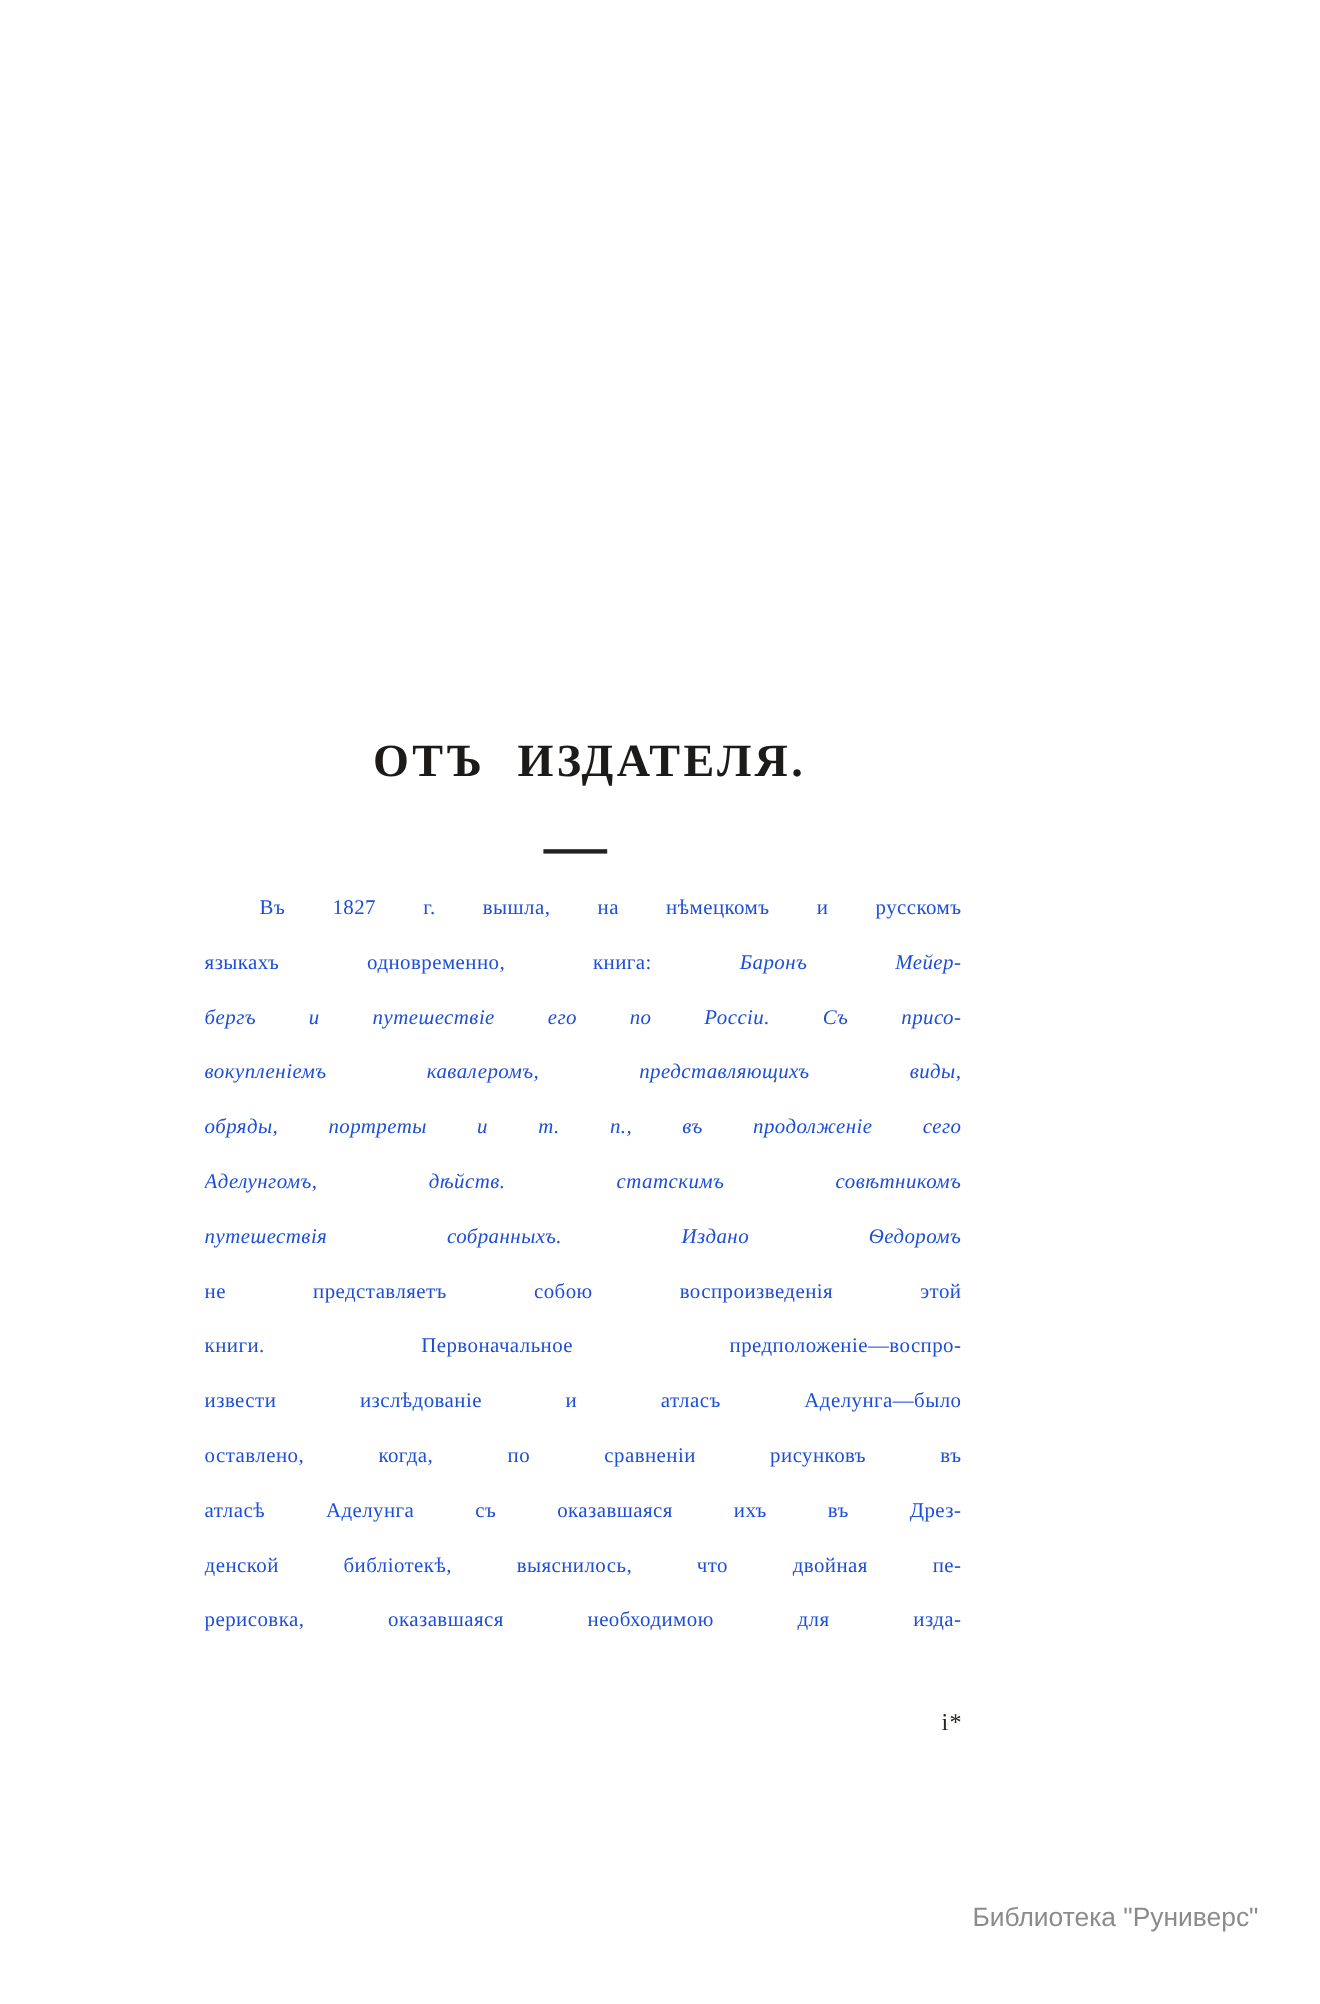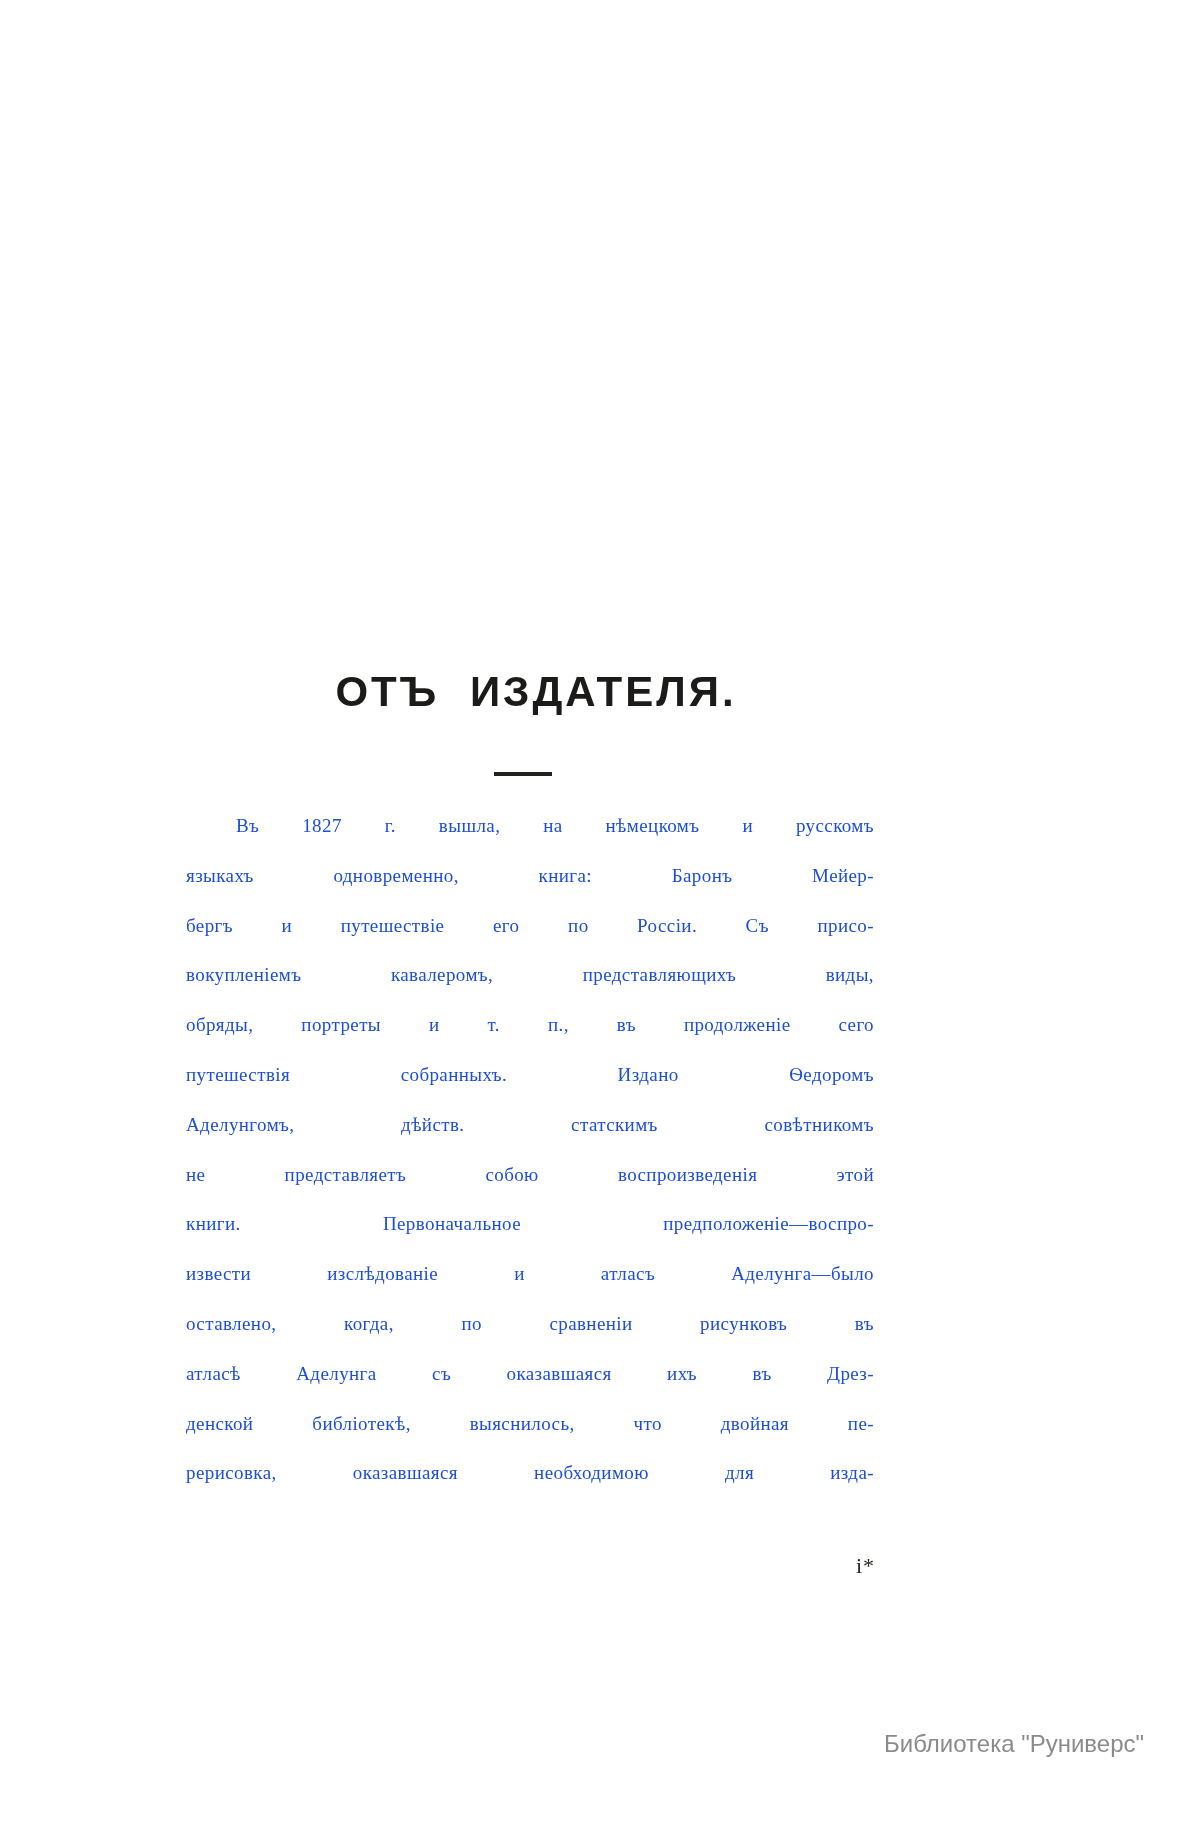--- a/index.html
+++ b/index.html
@@ -16,21 +16,21 @@
     font-family: "Liberation Serif", "DejaVu Serif", serif;
     overflow: hidden;
   }
   .title {
     position: absolute;
     left: 186px;
     top: 668px;
     width: 700px;
     margin: 0;
     text-align: center;
-    font-family: Liberation Sans, sans-serif;
+    font-family: Liberation Serif, serif;
     font-size: 42px;
     font-weight: bold;
     letter-spacing: 3px;
     word-spacing: 16px;
     color: #1d1b19;
   }
   .divider {
     position: absolute;
     left: 494px;
     top: 772px;
@@ -48,20 +48,21 @@
     color: #1d4ed8;
   }
   .line {
     height: 49.8px;
     line-height: 49.8px;
     text-align: justify;
     text-align-last: justify;
     overflow: hidden;
   }
   .line span.italic {
+    font-style: italic;
   }
   .sig {
     position: absolute;
     left: 856px;
     top: 1553px;
     font-size: 22px;
     color: #2a2723;
     letter-spacing: 1px;
   }
   .watermark {
@@ -81,22 +82,22 @@
   <h1 class="title">ОТЪ ИЗДАТЕЛЯ.</h1>
 
   <div class="divider"></div>
 
   <div class="body-text">
       <div class="line" style="padding-left: 50px;"><span class="regular">Въ 1827 г. вышла, на нѣмецкомъ и русскомъ</span></div>
       <div class="line"><span class="regular">языкахъ одновременно, книга: </span><span class="italic">Баронъ Мейер-</span></div>
       <div class="line"><span class="italic">бергъ и путешествіе его по Россіи. Съ присо-</span></div>
       <div class="line"><span class="italic">вокупленіемъ кавалеромъ, представляющихъ виды,</span></div>
       <div class="line"><span class="italic">обряды, портреты и т. п., въ продолженіе сего</span></div>
+      <div class="line"><span class="italic">Аделунгомъ, дѣйств. статскимъ совѣтникомъ</span></div>
       <div class="line"><span class="italic">путешествія собранныхъ. Издано Ѳедоромъ</span></div>
-      <div class="line"><span class="italic">Аделунгомъ, дѣйств. статскимъ совѣтникомъ</span></div>
       <div class="line"><span class="regular">не представляетъ собою воспроизведенія этой</span></div>
       <div class="line"><span class="regular">книги. Первоначальное предположеніе—воспро-</span></div>
       <div class="line"><span class="regular">извести изслѣдованіе и атласъ Аделунга—было</span></div>
       <div class="line"><span class="regular">оставлено, когда, по сравненіи рисунковъ въ</span></div>
       <div class="line"><span class="regular">атласѣ Аделунга съ оказавшаяся ихъ въ Дрез-</span></div>
       <div class="line"><span class="regular">денской библіотекѣ, выяснилось, что двойная пе-</span></div>
       <div class="line"><span class="regular">рерисовка, оказавшаяся необходимою для изда-</span></div>
     </div>
 
   <div class="sig">і*</div>

